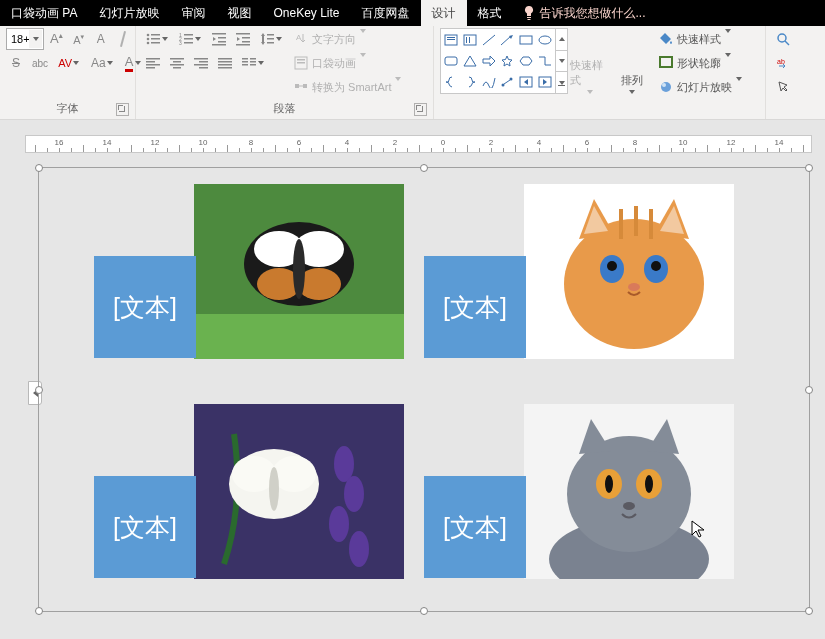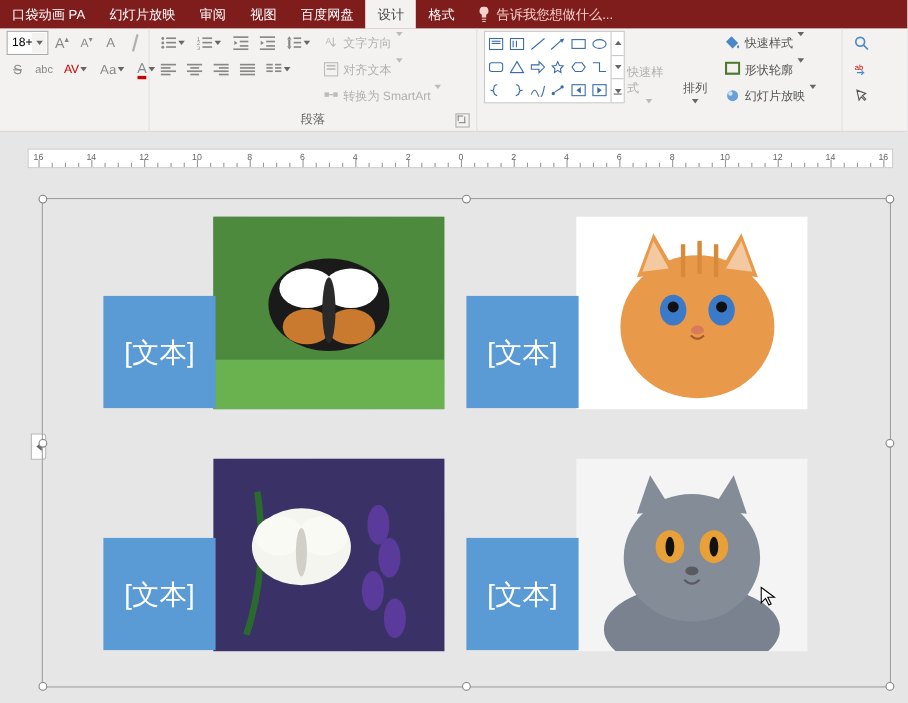--- a/index.html
+++ b/index.html
@@ -1,19 +1,19 @@
 <!DOCTYPE html>
 <html><head>
 <meta charset="utf-8">
 <style>
 * { margin: 0; padding: 0; box-sizing: border-box; font-family: "Microsoft YaHei", sans-serif; }
 body { background: #e6e6e6; width: 825px; height: 639px; overflow: hidden; user-select: none; }
 
 
-.tabs { height: 26px; background: #7f1d1d; display: flex; align-items: stretch; font-size: 12px; color: #fff; }
+.tabs { height: 26px; background: #000000; display: flex; align-items: stretch; font-size: 12px; color: #fff; }
 .tab { padding: 0 11px; display: flex; align-items: center; cursor: pointer; }
 .tab.active { background: #f3f2f1; color: #444; }
 .tell-me { display: flex; align-items: center; padding: 0 10px; color: #f8d3cb; gap: 5px; }
 
 
 .ribbon { height: 94px; background: #f3f2f1; border-bottom: 1px solid #d9d8d7; display: flex; }
 .group { border-right: 1px solid #e1dfdd; display: flex; flex-direction: column; padding: 2px 6px 1px; }
 .group-body { flex: 1; display: flex; gap: 2px; align-items: flex-start; }
 .group-label { font-size: 11px; color: #666; text-align: center; padding: 2px 0; position: relative; }
 .dlg-launch { position: absolute; right: 0; bottom: 2px; width: 13px; height: 13px; border: 1px solid #b0afae; display: flex; align-items: center; justify-content: center; }
@@ -45,25 +45,25 @@
 .menu-item.dis { color: #b0b0b0; }
 
 
 .ic-brush { display: flex; flex-direction: column; align-items: center; }
 .ic-brush::before { content: ""; width: 2px; height: 16px; background: #b0b0b0; transform: rotate(15deg); }
 
 
 .canvas-wrap { position: relative; height: 519px; background: #e6e6e6; }
 .ruler-h { position: absolute; top: 15px; left: 25px; right: 13px; height: 18px; background: #fff; border: 1px solid #c8c8c8; font-size: 8px; color: #666; overflow: hidden; }
 .ruler-marks { position: relative; height: 100%; }
-.rnum { position: absolute; top: 2px; transform: translateX(-50%); }
+.rnum { position: absolute; top: 2px; transform: translateX(-50%); margin-left: 24px; }
 .rtick { position: absolute; bottom: 0; width: 1px; height: 4px; background: #999; }
 .rtick.m { height: 7px; }
 
-.slide-area { position: absolute; top: 60px; left: 38px; width: 772px; height: 450px; }
+.slide-area { position: absolute; top: 47px; left: 38px; width: 772px; height: 450px; }
 .sel-box { position: absolute; left: 0; top: 0; width: 772px; height: 445px; border: 1px solid #a0a0a0; }
 .handle { position: absolute; width: 8px; height: 8px; border: 1px solid #848484; background: #fff; border-radius: 50%; }
 .h-tl { left: -4px; top: -4px; } .h-tr { right: -4px; top: -4px; }
 .h-bl { left: -4px; bottom: -4px; } .h-br { right: -4px; bottom: -4px; }
 .h-tm { left: 50%; top: -4px; margin-left: -4px; } .h-bm { left: 50%; bottom: -4px; margin-left: -4px; }
 .h-ml { left: -4px; top: 50%; margin-top: -4px; } .h-mr { right: -4px; top: 50%; margin-top: -4px; }
 
 .grid2x2 { position: absolute; left: 55px; top: 16px; width: 640px; height: 410px; display: grid; grid-template-columns: 1fr 1fr; grid-template-rows: 1fr 1fr; gap: 30px 20px; }
 .item { position: relative; }
 .pic { position: absolute; right: 0; top: 0; width: 210px; height: 175px; background: #ddd; display: flex; align-items: center; justify-content: center; overflow: hidden; }
@@ -81,20 +81,21 @@
 .cursor { position: absolute; left: 653px; top: 353px; font-size: 16px; color: #000; pointer-events: none; }
 </style>
 </head>
 <body>
 
 <div class="tabs">
   <div class="tab">口袋动画 PA</div>
   <div class="tab">幻灯片放映</div>
   <div class="tab">审阅</div>
   <div class="tab">视图</div>
+  <div class="tab">OneKey Lite</div>
   <div class="tab">百度网盘</div>
   <div class="tab active">设计</div>
   <div class="tab">格式</div>
   <div class="tell-me">
     <svg width="12" height="14" viewBox="0 0 12 14">
         <path fill="#f8d3cb" d="M6 0a4 4 0 00-2 7.5V10h4V7.5A4 4 0 006 0zm-2 11h4v1H4zm.5 2h3v1h-3z"></path>
       </svg>
     <span>告诉我您想做什么...</span>
   </div>
 </div>
@@ -145,20 +146,24 @@
             </div>
           <div class="btn btn-split">
               <span style="color:#888;font-size:13px;border-bottom:3px solid #c00">A</span>
               <span class="drp">
                 <span class="drp-caret"></span>
               </span>
             </div>
         </div>
       </div>
     </div>
+    <div class="group-label">
+      <span>字体</span>
+      <span class="dlg-launch"></span>
+    </div>
   </div>
 
   <div class="group" style="width:298px">
     <div class="group-body">
       <div class="col">
         <div class="row">
           <div class="btn btn-split">
               <svg width="14" height="14">
                 <g fill="#888">
                   <circle cx="2" cy="3" r="1.3"></circle>
@@ -295,21 +300,21 @@
             <span class="drp"><span class="drp-caret" style="border-top-color:#bbb"></span></span>
           </div>
         <div class="menu-item dis">
             <svg width="14" height="14">
               <g fill="#bbb">
                 <rect x="1" y="1" width="12" height="12" fill="none" stroke="#bbb"></rect>
                 <rect x="3" y="3" width="8" height="1.5"></rect>
                 <rect x="3" y="6" width="8" height="1.5"></rect>
               </g>
             </svg>
-            <span>对齐文本</span>
+            <span>口袋动画</span>
             <span class="drp"><span class="drp-caret" style="border-top-color:#bbb"></span></span>
           </div>
         <div class="menu-item dis">
             <svg width="14" height="14">
               <g fill="#bbb">
                 <rect x="1" y="4" width="4" height="4"></rect>
                 <rect x="9" y="4" width="4" height="4"></rect>
                 <path d="M5 6h4" stroke="#bbb"></path>
               </g>
             </svg>

